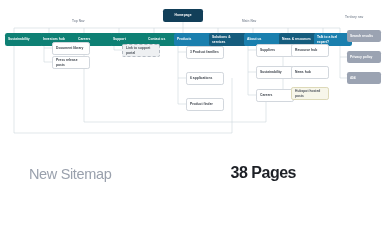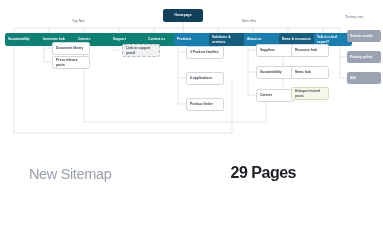--- a/index.html
+++ b/index.html
@@ -165,16 +165,16 @@
     <div class="node cream" style="left:291px; top:87px; width:38px; height:13px;">Hubspot hosted posts</div>
 
     <div class="node solid n-gray" style="left:347px; top:30px; width:34px; height:12px;">Search results</div>
     <div class="node solid n-gray" style="left:347px; top:51px; width:34px; height:12px;">Privacy policy</div>
     <div class="node solid n-gray" style="left:347px; top:72px; width:34px; height:12px;">404</div>
 
   </div>
 
   <div id="footer">
     <div id="footer-title">New Sitemap</div>
-    <div id="footer-count">29 Pages</div>
+    <div id="footer-count">38 Pages</div>
   </div>
 
 </div>
 
 </body></html>

